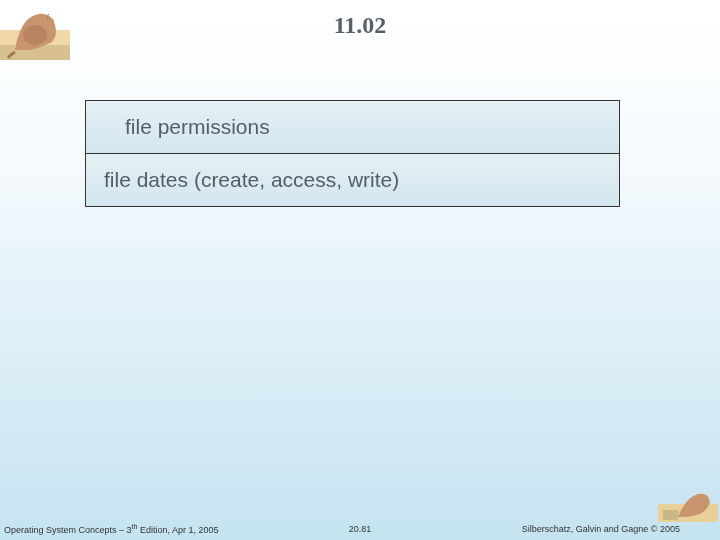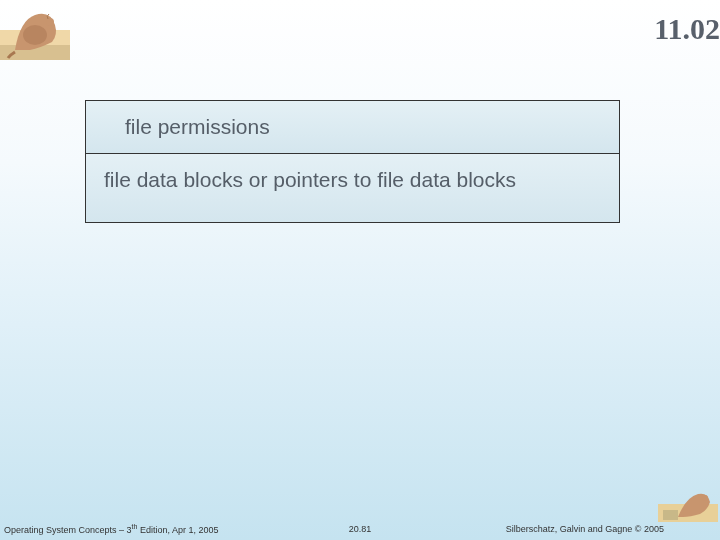--- a/index.html
+++ b/index.html
@@ -27,22 +27,22 @@
       bottom: 18px;
       right: 2px;
       width: 60px;
       height: 40px;
     }
     .title {
       position: absolute;
       top: 12px;
       left: 0;
       right: 0;
-      text-align: right;
-      font-size: 30px;
+      text-align: center;
+      font-size: 24px;
       font-weight: bold;
       color: #58606b;
       font-family: "Times New Roman", serif;
     }
     .table-container {
       position: absolute;
       top: 100px;
       left: 85px;
       width: 535px;
       border: 1px solid #333;
@@ -83,21 +83,21 @@
     .footer-left {
       text-align: left;
     }
     .footer-center {
       position: absolute;
       left: 50%;
       transform: translateX(-50%);
     }
     .footer-right {
       text-align: right;
-      margin-right: 52px;
+      margin-right: 36px;
       padding-left: 29px;
     }
     sup {
       font-size: 7px;
     }
   </style>
 </head>
 <body>
 
 <div class="dino-top">
@@ -109,21 +109,21 @@
     <path d="M 48 19 Q 46 16 49 14" stroke="#a87850" stroke-width="1" fill="none"></path>
     <ellipse cx="35" cy="35" rx="12" ry="10" fill="#b88560"></ellipse>
     <path d="M 15 52 Q 10 55 8 58" stroke="#a87850" stroke-width="3" fill="none"></path>
   </svg>
 </div>
 
 <div class="title">11.02</div>
 
 <div class="table-container">
   <div class="table-row">file permissions</div>
-  <div class="table-row tall">file data blocks or pointers to file data blocks</div>
+  <div class="table-row">file dates (create, access, write)</div>
 </div>
 
 <div class="dino-bottom">
   <svg viewBox="0 0 60 40" width="60" height="40">
     <rect x="0" y="22" width="60" height="18" fill="#e8d098"></rect>
     <rect x="5" y="28" width="15" height="10" fill="#c8b888"></rect>
     <path d="M 20 35 Q 28 15 40 12 Q 50 10 52 20 Q 50 28 42 32 Q 32 35 25 35 Z" fill="#c8956e"></path>
     <circle cx="47" cy="16" r="3" fill="#c8956e"></circle>
   </svg>
 </div>

